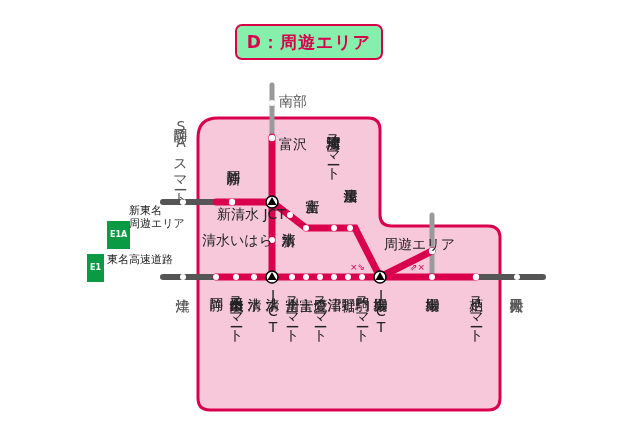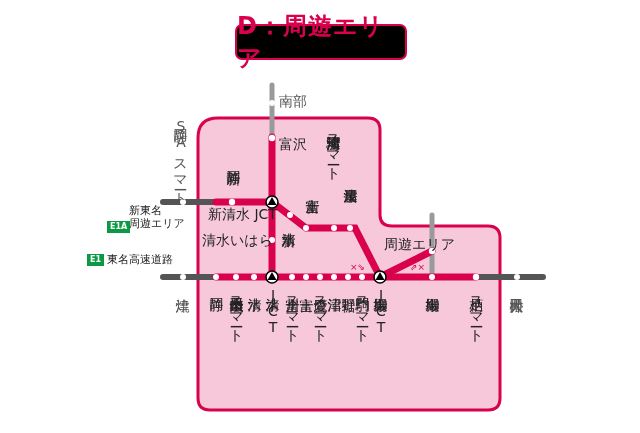--- a/index.html
+++ b/index.html
@@ -1,27 +1,27 @@
 <!DOCTYPE html>
 <html><head>
 <meta charset="utf-8">
 <style>
   html, body { margin: 0; padding: 0; background: #ffffff; }
   body { width: 640px; height: 433px; position: relative; overflow: hidden;
          font-family: "DejaVu Sans", "Liberation Sans", sans-serif; }
-  .title-box { position: absolute; left: 235px; top: 24px; width: 172px; height: 36px;
+  .title-box { position: absolute; left: 235px; top: 24px; width: 148px; height: 36px;
     border: 2px solid #d9004c; border-radius: 7px; box-sizing: border-box;
     display: flex; align-items: center; justify-content: center;
-    color: #d9004c; font-weight: bold; font-size: 24px; letter-spacing: 1px; background:#000000; }
+    color: #d9004c; font-weight: bold; font-size: 17px; letter-spacing: 1px; background:#86efac; }
   svg.map { position: absolute; left: 0; top: 0; }
   .lbl { position: absolute; font-size: 14px; color: #222; line-height: 11px; white-space: nowrap; }
   .v { writing-mode: vertical-rl; text-orientation: upright; letter-spacing: 0; line-height: 11px; }
   .gray { color: #555; }
   .badge { position: absolute; background: #0a9a43; color: #fff; font-size: 8px; font-weight: bold;
-    padding: 1px 3px; line-height: 10px; }
+    padding: 9px 3px; line-height: 10px; }
   .hwy { position: absolute; font-size: 11px; color: #222; line-height: 13px; }
 </style>
 </head>
 <body>
 
 <div class="title-box">D：周遊エリア</div>
 
 <svg class="map" width="640" height="433" viewBox="0 0 640 433">
 
   <path d="M218 118 H368 Q380 118 380 130 V215 Q380 226 392 226 H488 Q500 226 500 238 V398 Q500 410 488 410 H210 Q198 410 198 398 V138 Q198 118 218 118 Z" fill="#f6c8da" stroke="#d9004c" stroke-width="3"></path>
@@ -87,21 +87,21 @@
 <span class="badge" style="left:87px;top:254px;">E1</span>
 <div class="hwy" style="left:107px;top:253px;">東名高速道路</div>
 
 <div class="lbl gray" style="left:279px;top:96px;">南部</div>
 <div class="lbl gray v" style="left:175px;top:118px;">静岡SAスマート</div>
 <div class="lbl gray v" style="left:177px;top:288px;">焼津</div>
 <div class="lbl gray v" style="left:511px;top:288px;">大井松田</div>
 
 <div class="lbl" style="left:279px;top:139px;">富沢</div>
 <div class="lbl v" style="left:228px;top:160px;">新静岡</div>
-<div class="lbl" style="left:208px;top:209px;">新清水 JCT</div>
+<div class="lbl" style="left:217px;top:209px;">新清水 JCT</div>
 <div class="lbl" style="left:202px;top:235px;">清水いはら</div>
 <div class="lbl v" style="left:283px;top:222px;">新清水</div>
 <div class="lbl v" style="left:307px;top:188px;">新富士</div>
 <div class="lbl v" style="left:328px;top:125px;">駿河湾沼津スマート</div>
 <div class="lbl v" style="left:345px;top:178px;">長泉沼津</div>
 <div class="lbl" style="left:384px;top:239px;">周遊エリア</div>
 
 <div class="lbl v" style="left:211px;top:287px;">静岡</div>
 <div class="lbl v" style="left:231px;top:287px;">日本平久能山スマート</div>
 <div class="lbl v" style="left:249px;top:287px;">清水</div>

